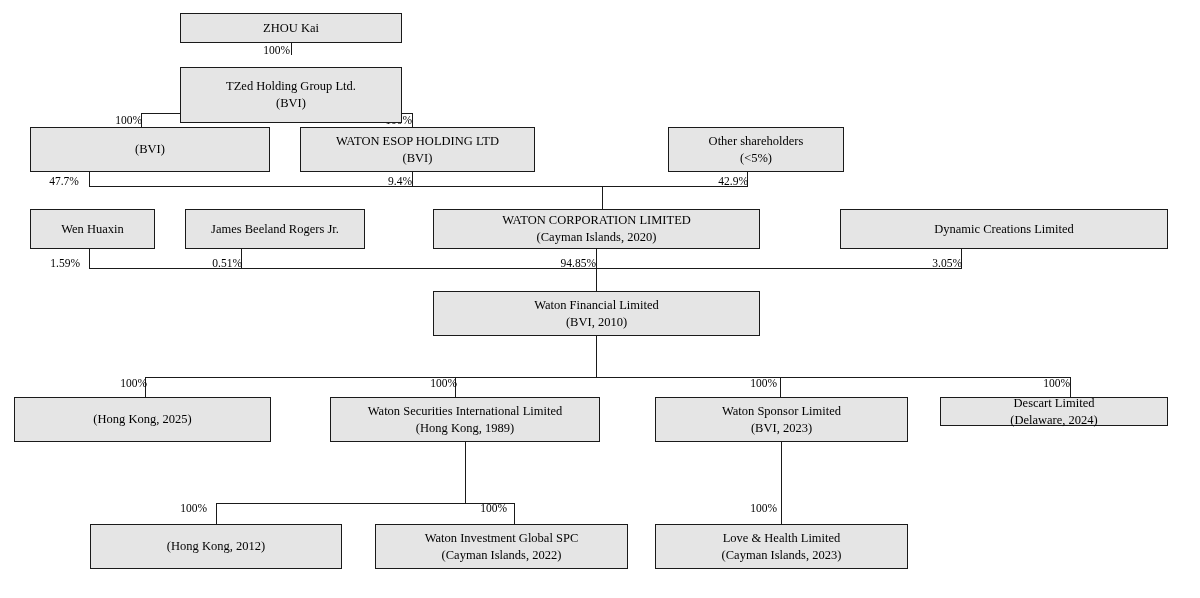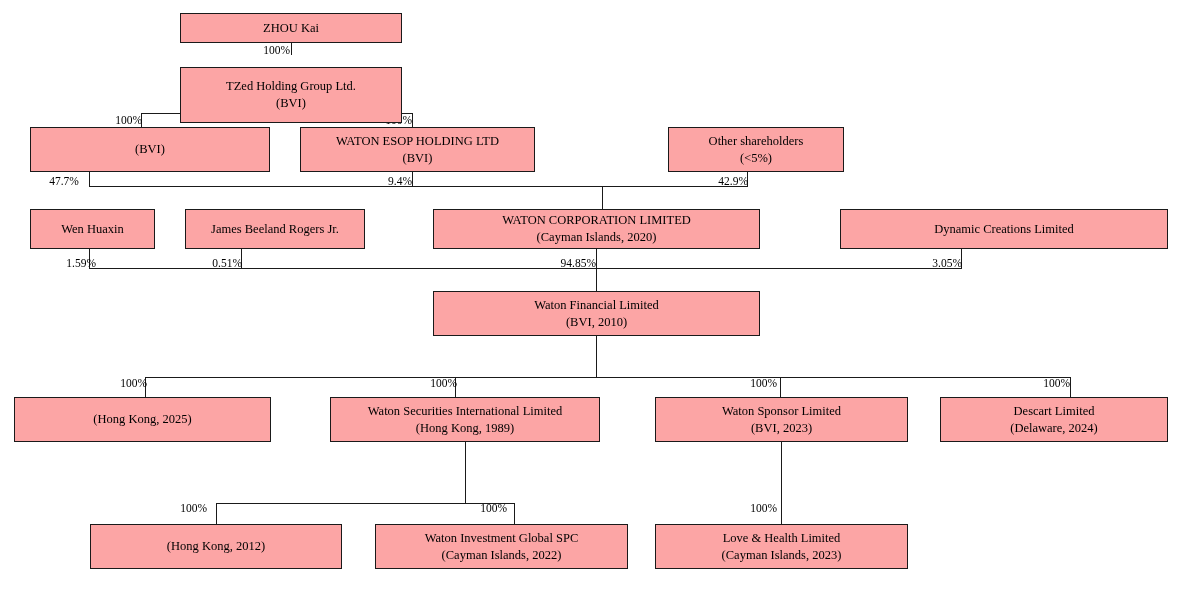--- a/index.html
+++ b/index.html
@@ -13,21 +13,21 @@
     width: 1200px;
     height: 598px;
     background: #ffffff;
     font-family: "Liberation Serif", "DejaVu Serif", serif;
     overflow: hidden;
   }
   .node {
     position: absolute;
     box-sizing: border-box;
     border: 1px solid #1a1a1a;
-    background: #fca5a5;
+    background: #e5e5e5;
     display: flex;
     flex-direction: column;
     align-items: center;
     justify-content: center;
     text-align: center;
     font-size: 12.5px;
     line-height: 1.35;
     color: #000000;
     z-index: 3;
   }
@@ -123,21 +123,21 @@
         <div class="node-line2">(Hong Kong, 2025)</div>
       </div>
       <div class="node" style="left: 330px; top: 397px; width: 270px; height: 45px; border-color: rgb(26, 26, 26);">
         <div class="node-line1">Waton Securities International Limited</div>
         <div class="node-line2">(Hong Kong, 1989)</div>
       </div>
       <div class="node" style="left: 655px; top: 397px; width: 253px; height: 45px; border-color: rgb(26, 26, 26);">
         <div class="node-line1">Waton Sponsor Limited</div>
         <div class="node-line2">(BVI, 2023)</div>
       </div>
-      <div class="node" style="left: 940px; top: 397px; width: 228px; height: 45px; border-color: rgb(26, 26, 26);">
+      <div class="node" style="left: 940px; top: 397px; width: 228px; height: 29px; border-color: rgb(26, 26, 26);">
         <div class="node-line1">Descart Limited</div>
         <div class="node-line2">(Delaware, 2024)</div>
       </div>
       <div class="node" style="left: 90px; top: 524px; width: 252px; height: 45px; border-color: rgb(26, 26, 26);">
         <div class="node-line2">(Hong Kong, 2012)</div>
       </div>
       <div class="node" style="left: 375px; top: 524px; width: 253px; height: 45px; border-color: rgb(26, 26, 26);">
         <div class="node-line1">Waton Investment Global SPC</div>
         <div class="node-line2">(Cayman Islands, 2022)</div>
       </div>
@@ -146,21 +146,21 @@
         <div class="node-line2">(Cayman Islands, 2023)</div>
       </div>
     </div>
   <div id="pct-layer">
       <div class="pct" style="left: 238px; top: 44px; width: 52px;">100%</div>
       <div class="pct" style="left: 90px; top: 114px; width: 52px;">100%</div>
       <div class="pct" style="left: 360px; top: 114px; width: 52px;">100%</div>
       <div class="pct" style="left: 38px; top: 175px; width: 52px; text-align: center;">47.7%</div>
       <div class="pct" style="left: 360px; top: 175px; width: 52px;">9.4%</div>
       <div class="pct" style="left: 696px; top: 175px; width: 52px;">42.9%</div>
-      <div class="pct" style="left: 44px; top: 257px; width: 52px;">1.59%</div>
+      <div class="pct" style="left: 28px; top: 257px; width: 52px;">1.59%</div>
       <div class="pct" style="left: 190px; top: 257px; width: 52px;">0.51%</div>
       <div class="pct" style="left: 540px; top: 257px; width: 56px;">94.85%</div>
       <div class="pct" style="left: 910px; top: 257px; width: 52px;">3.05%</div>
       <div class="pct" style="left: 95px; top: 377px; width: 52px;">100%</div>
       <div class="pct" style="left: 405px; top: 377px; width: 52px;">100%</div>
       <div class="pct" style="left: 725px; top: 377px; width: 52px;">100%</div>
       <div class="pct" style="left: 1018px; top: 377px; width: 52px;">100%</div>
       <div class="pct" style="left: 155px; top: 502px; width: 52px;">100%</div>
       <div class="pct" style="left: 455px; top: 502px; width: 52px;">100%</div>
       <div class="pct" style="left: 725px; top: 502px; width: 52px;">100%</div>

